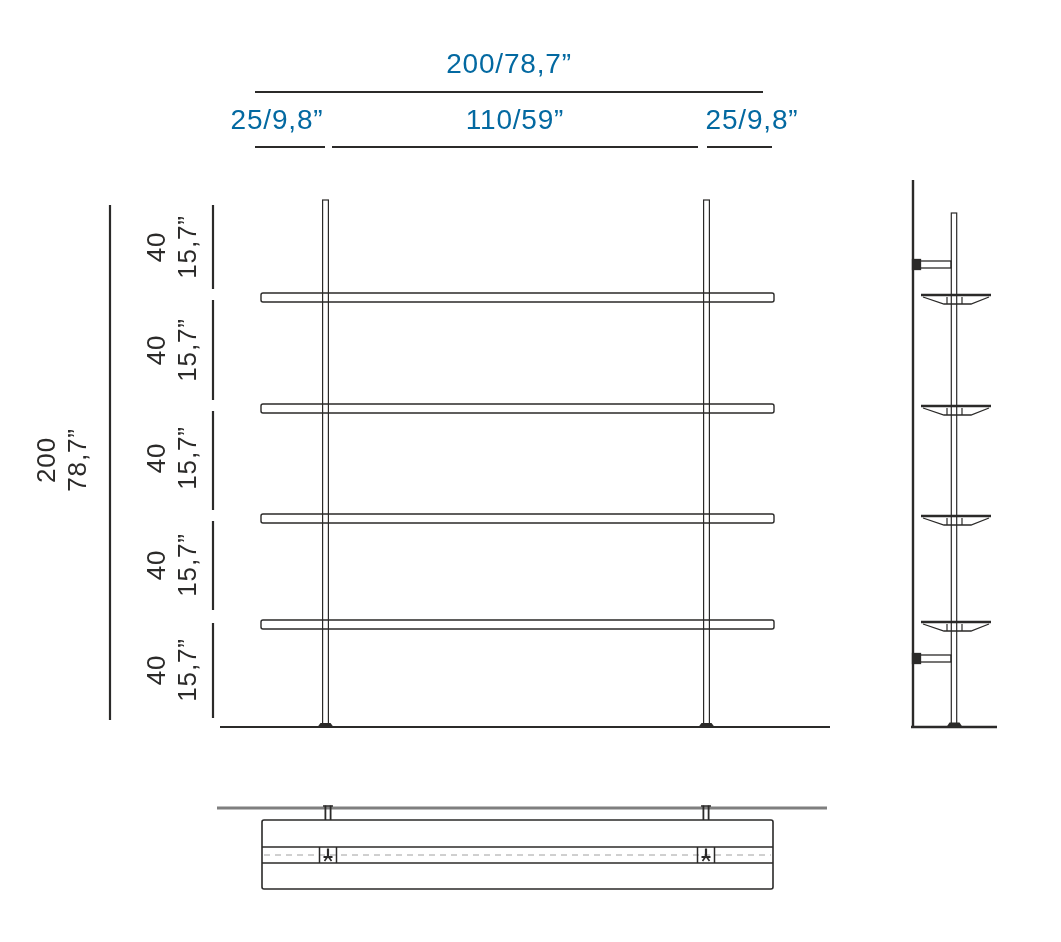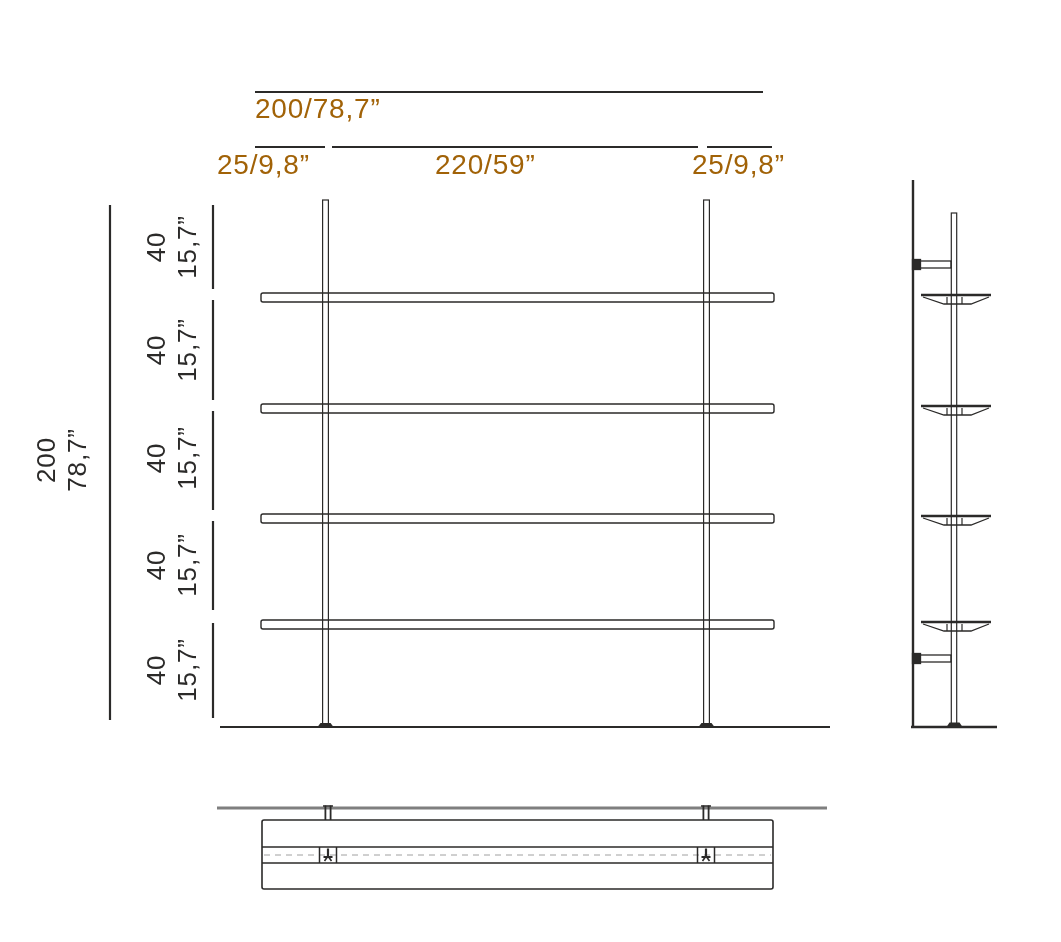--- a/index.html
+++ b/index.html
@@ -9,23 +9,23 @@
     background:#ffffff;
     font-family:"Liberation Sans", sans-serif;
     color:#2b2a29;
     overflow:hidden;
   }
   svg{position:absolute;left:0;top:0;}
   .dim-label{
     position:absolute;
     font-size:28px;
     letter-spacing:0.8px;
-    color:#a16207;
+    text-align:center;
+    color:#0369a1;
     white-space:nowrap;
-    margin-top:45px;
   }
   .v-label{
     position:absolute;
     display:flex;
     flex-direction:column;
     align-items:center;
     justify-content:center;
     transform:rotate(-90deg);
     text-align:center;
     white-space:nowrap;
@@ -148,21 +148,21 @@
         <path stroke-width="2.2" d="M706 848.5 V857 M701.5 857 H710.5"></path>
         <path stroke-width="1.6" d="M702.5 861 L705 857.5 M709.5 861 L707 857.5"></path>
       </g>
     </g>
   </svg>
 
   <div class="dim-label" style="left:255px;top:48px;width:508px;">200/78,7”</div>
 
   <div class="dim-label" style="left:217px;top:104px;width:120px;">25/9,8”</div>
 
-  <div class="dim-label" style="left:435px;top:104px;width:160px;">220/59”</div>
+  <div class="dim-label" style="left:435px;top:104px;width:160px;">110/59”</div>
 
   <div class="dim-label" style="left:692px;top:104px;width:120px;">25/9,8”</div>
 
   <div class="v-label" style="left:-13px;top:431px;width:150px;height:58px;">
     <span class="cm">200</span>
     <span class="in">78,7”</span>
   </div>
 
   <div class="v-label" style="left:117px;top:221px;width:110px;height:52px;">
     <span class="cm">40</span>

